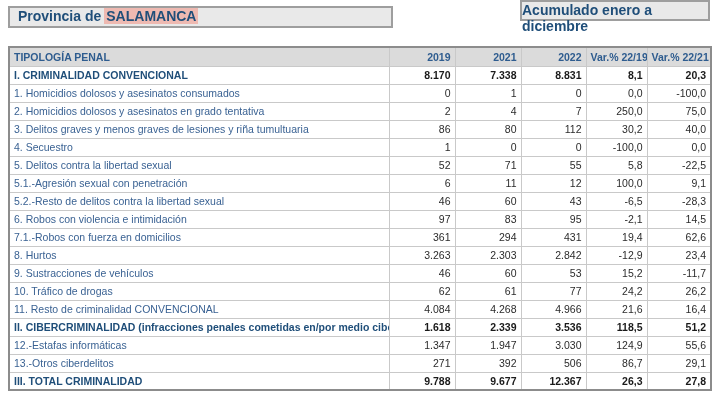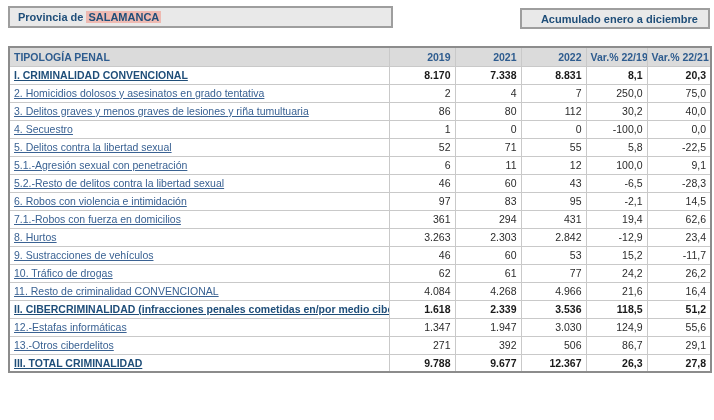--- a/index.html
+++ b/index.html
@@ -5,46 +5,46 @@
   html,body { margin:0; padding:0; background:#ffffff; }
   .stage {
     position:relative; width:714px; height:420px; background:#ffffff;
     font-family:"Liberation Sans", sans-serif; overflow:hidden;
   }
 
   
   .topbox {
     position:absolute; box-sizing:border-box;
     background:#e9e9e9; border:2px solid #9e9e9e;
-    display:flex; align-items:center;
-    font-size:11px; font-weight:bold; color:#1f4e79;
+    display:flex; align-items:flex-start;
+    font-size:14px; font-weight:bold; color:#1f4e79;
   }
   .box-province { left:8px; top:6px; width:385px; height:22px; padding-left:8px; }
-  .box-period  { left:520px; top:8px; width:190px; height:21px; justify-content:flex-end; padding-right:10px; }
+  .box-period  { left:520px; top:0; width:190px; height:21px; justify-content:flex-end; padding-right:10px; }
   .hl-salamanca { background:#eeb9b1; padding:0 2px; margin-left:3px; }
 
   
   table.crime {
     position:absolute; left:8px; top:46px; width:702px;
     border-collapse:collapse; table-layout:fixed;
     border:2px solid #8c8c8c;
   }
   table.crime th, table.crime td {
     border:1px solid #c9c9c9; box-sizing:border-box;
     height:18px; padding:0 4px; vertical-align:middle;
     font-size:10.5px; line-height:1; white-space:nowrap; overflow:hidden;
   }
   table.crime thead th {
     background:#dbdbdb; color:#2e5c8f; font-weight:bold; height:19px;
   }
   th.h-label { text-align:left; padding-left:5px;margin-top:36px; }
   th.h-year  { text-align:right; }
   th.h-var   { text-align:right; font-size:10px; padding:0 1px; }
 
-  td.lbl { text-align:left; color:#3a6293; padding-left:5px;text-decoration:underline; }
+  td.lbl { text-align:left; color:#3a6293; padding-left:5px; }
   td.num { text-align:right; color:#2b2b2b; padding-right:8px; }
   tr.section td.lbl { color:#1f4e79; font-weight:bold; }
   tr.section td.num { color:#1a1a1a; font-weight:bold; }
 </style>
 </head>
 <body>
 
 <div class="stage">
 
   <div class="topbox box-province">
@@ -78,20 +78,28 @@
     <tbody>
         <tr class="section">
           <td class="lbl">I. CRIMINALIDAD CONVENCIONAL</td>
           <td class="num">8.170</td>
           <td class="num">7.338</td>
           <td class="num">8.831</td>
           <td class="num">8,1</td>
           <td class="num">20,3</td>
         </tr>
         <tr>
+          <td class="lbl">1. Homicidios dolosos y asesinatos consumados</td>
+          <td class="num">0</td>
+          <td class="num">1</td>
+          <td class="num">0</td>
+          <td class="num">0,0</td>
+          <td class="num">-100,0</td>
+        </tr>
+        <tr>
           <td class="lbl">2. Homicidios dolosos y asesinatos en grado tentativa</td>
           <td class="num">2</td>
           <td class="num">4</td>
           <td class="num">7</td>
           <td class="num">250,0</td>
           <td class="num">75,0</td>
         </tr>
         <tr>
           <td class="lbl">3. Delitos graves y menos graves de lesiones y riña tumultuaria</td>
           <td class="num">86</td>

